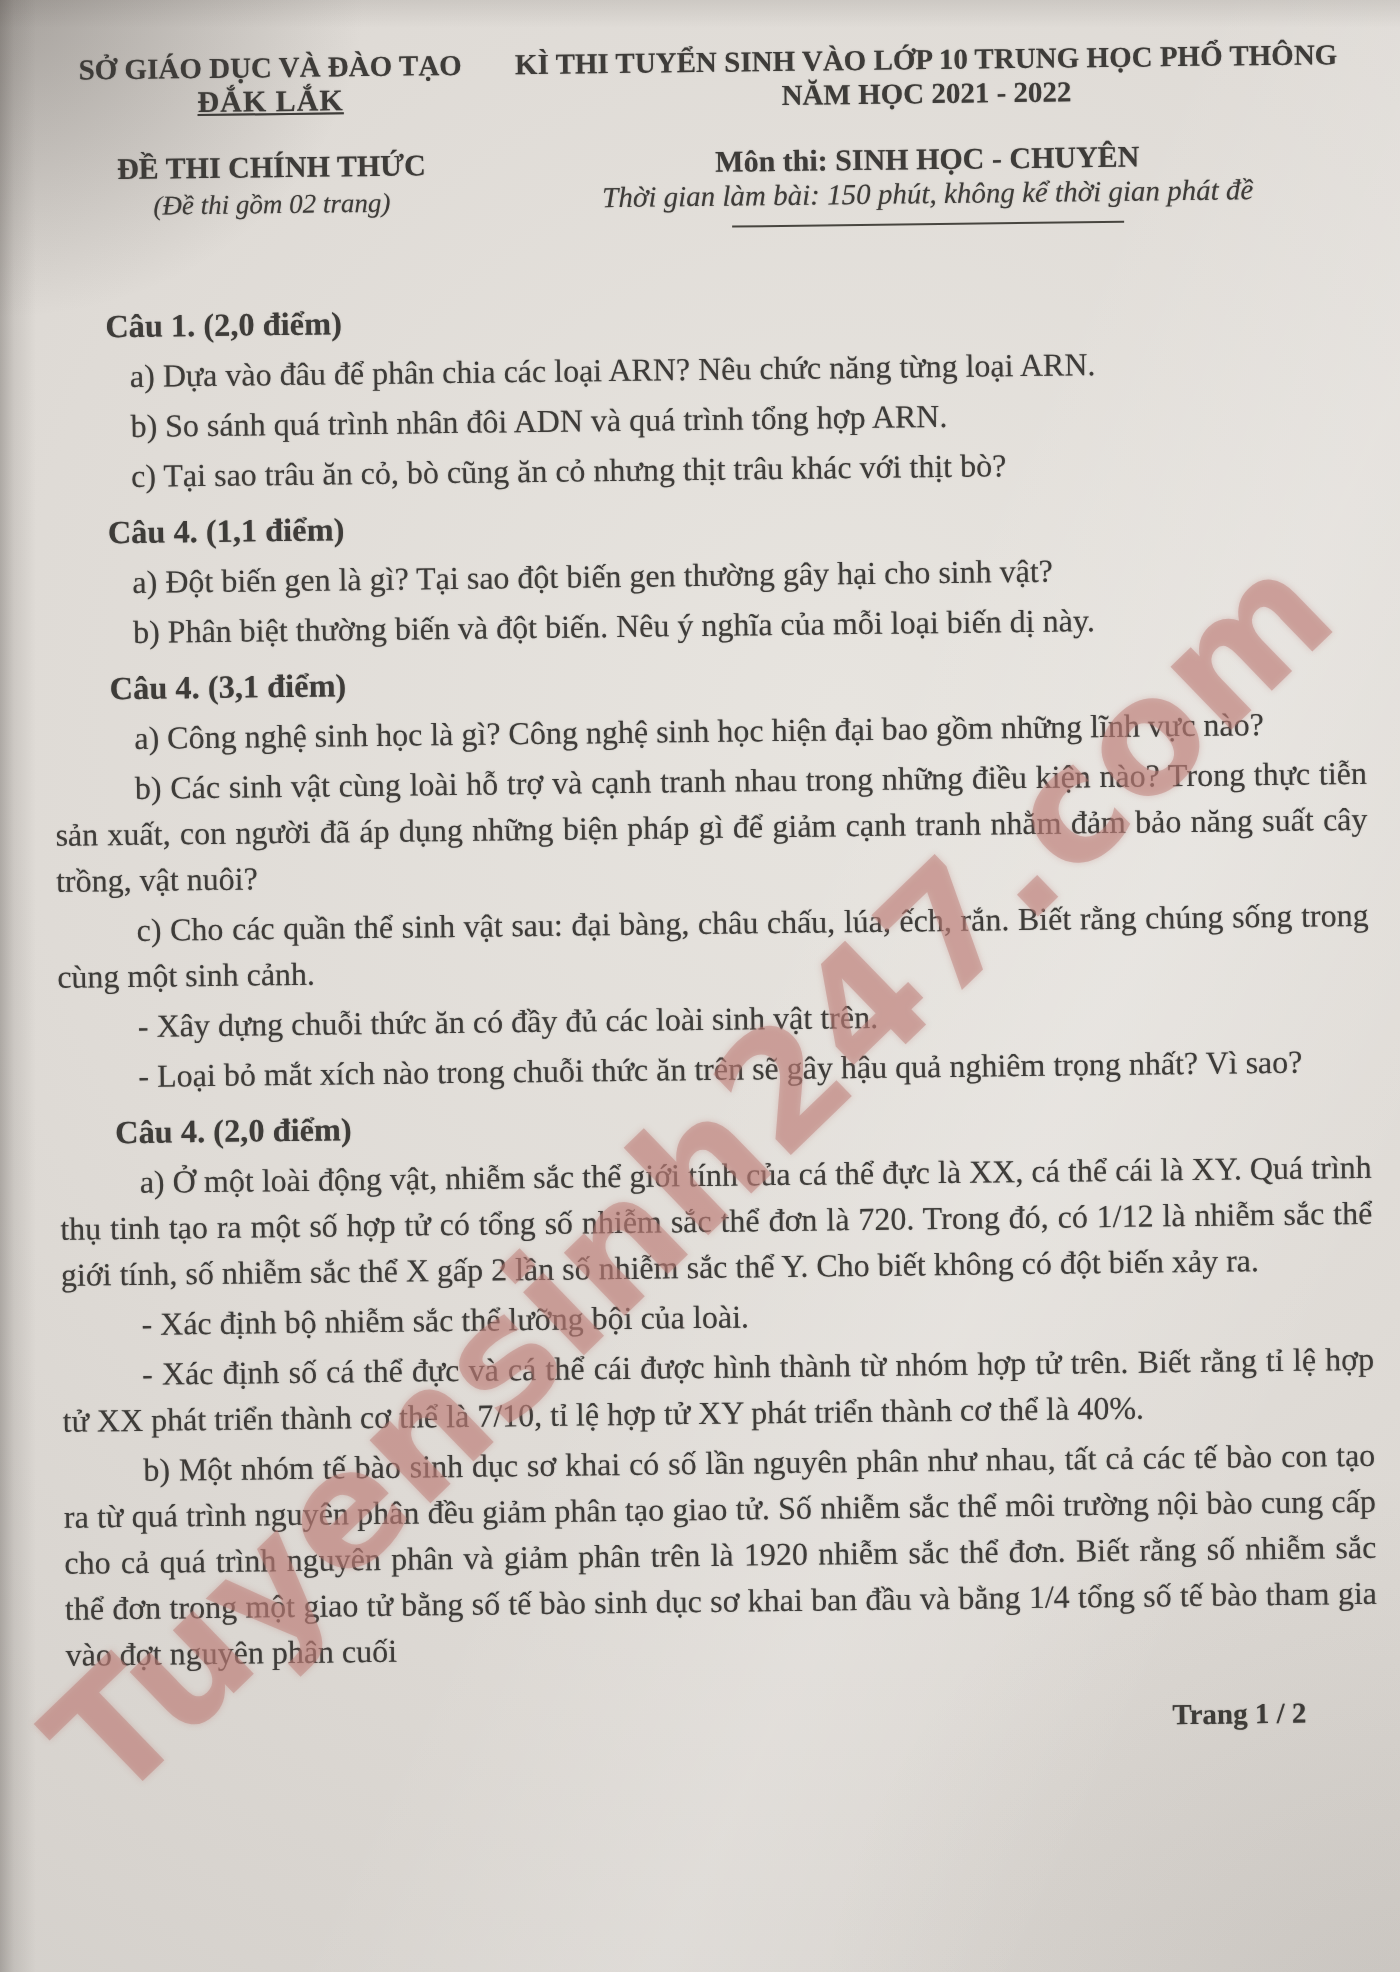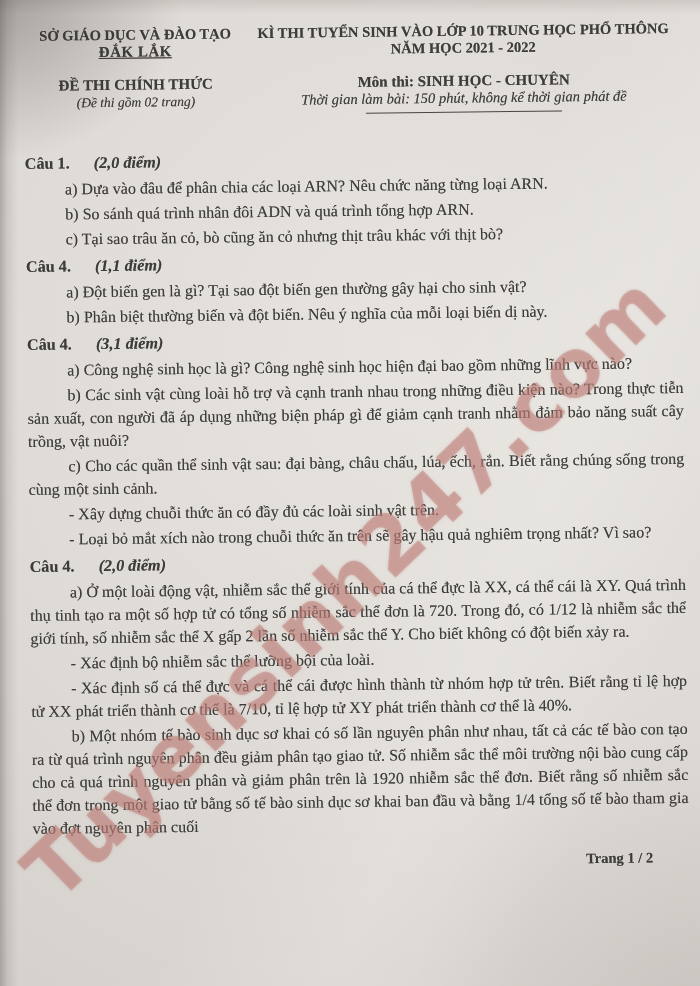--- a/index.html
+++ b/index.html
@@ -36,22 +36,22 @@
   .f15{font-size:15px;}
   .f13{font-size:13.5px;}
   .province{text-decoration:underline;letter-spacing:0.5px;}
   .h-gap{height:16px;}
   .hr-underline{
     width:196px;border-top:1.6px solid #47453f;
     margin:5px auto 0;
   }
   .qbody{margin-top:35px;font-size:16px;line-height:23px;text-align:justify;}
   .q-title{margin:5px 0 0;font-size:16.2px;}
-  .q-num{font-weight:bold;}
-  .q-pts{font-weight:bold;font-style:italic;margin-left:20px;}
+  .q-num{font-weight:bold;margin-left:28px;}
+  .q-pts{font-weight:bold;}
   .part{margin:2px 0 0;text-indent:40px;}
   .footer{
     margin-top:17px;text-align:right;padding-right:36px;
     font-weight:bold;font-size:14.5px;
   }
   .watermark{
     position:absolute;left:38px;top:838px;
     font-family:"DejaVu Sans",sans-serif;
     font-weight:bold;font-size:80px;letter-spacing:1px;
     color:rgba(189,124,117,0.48);

